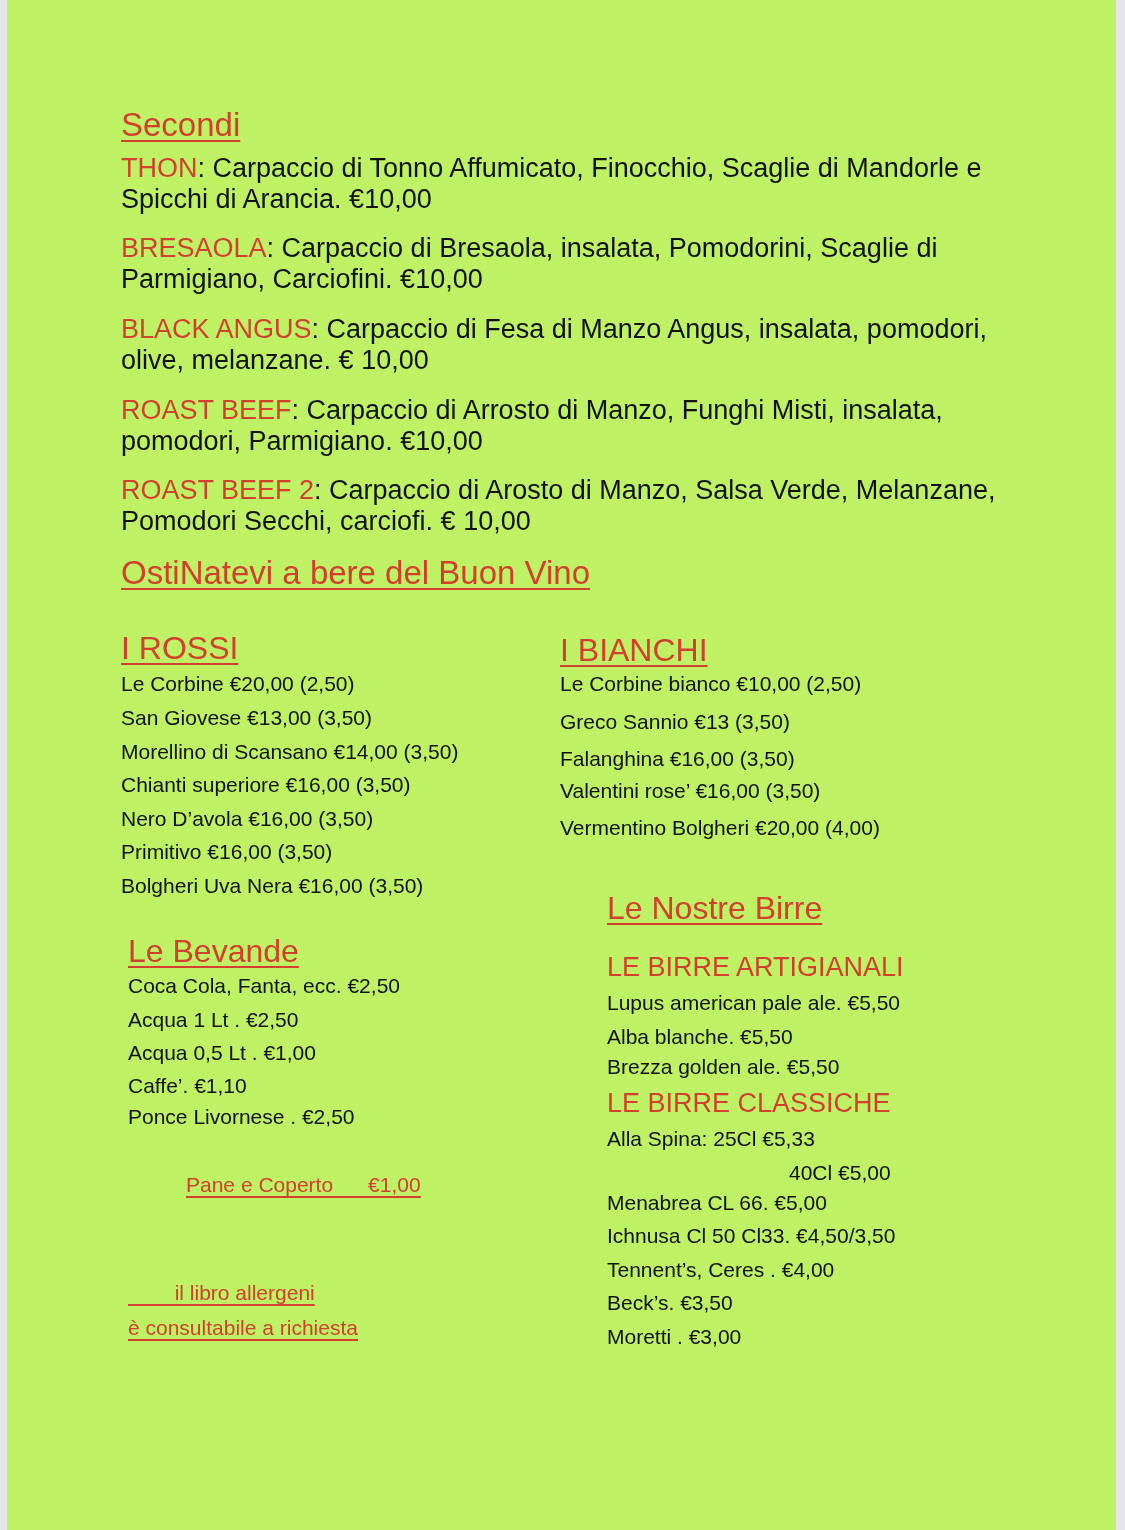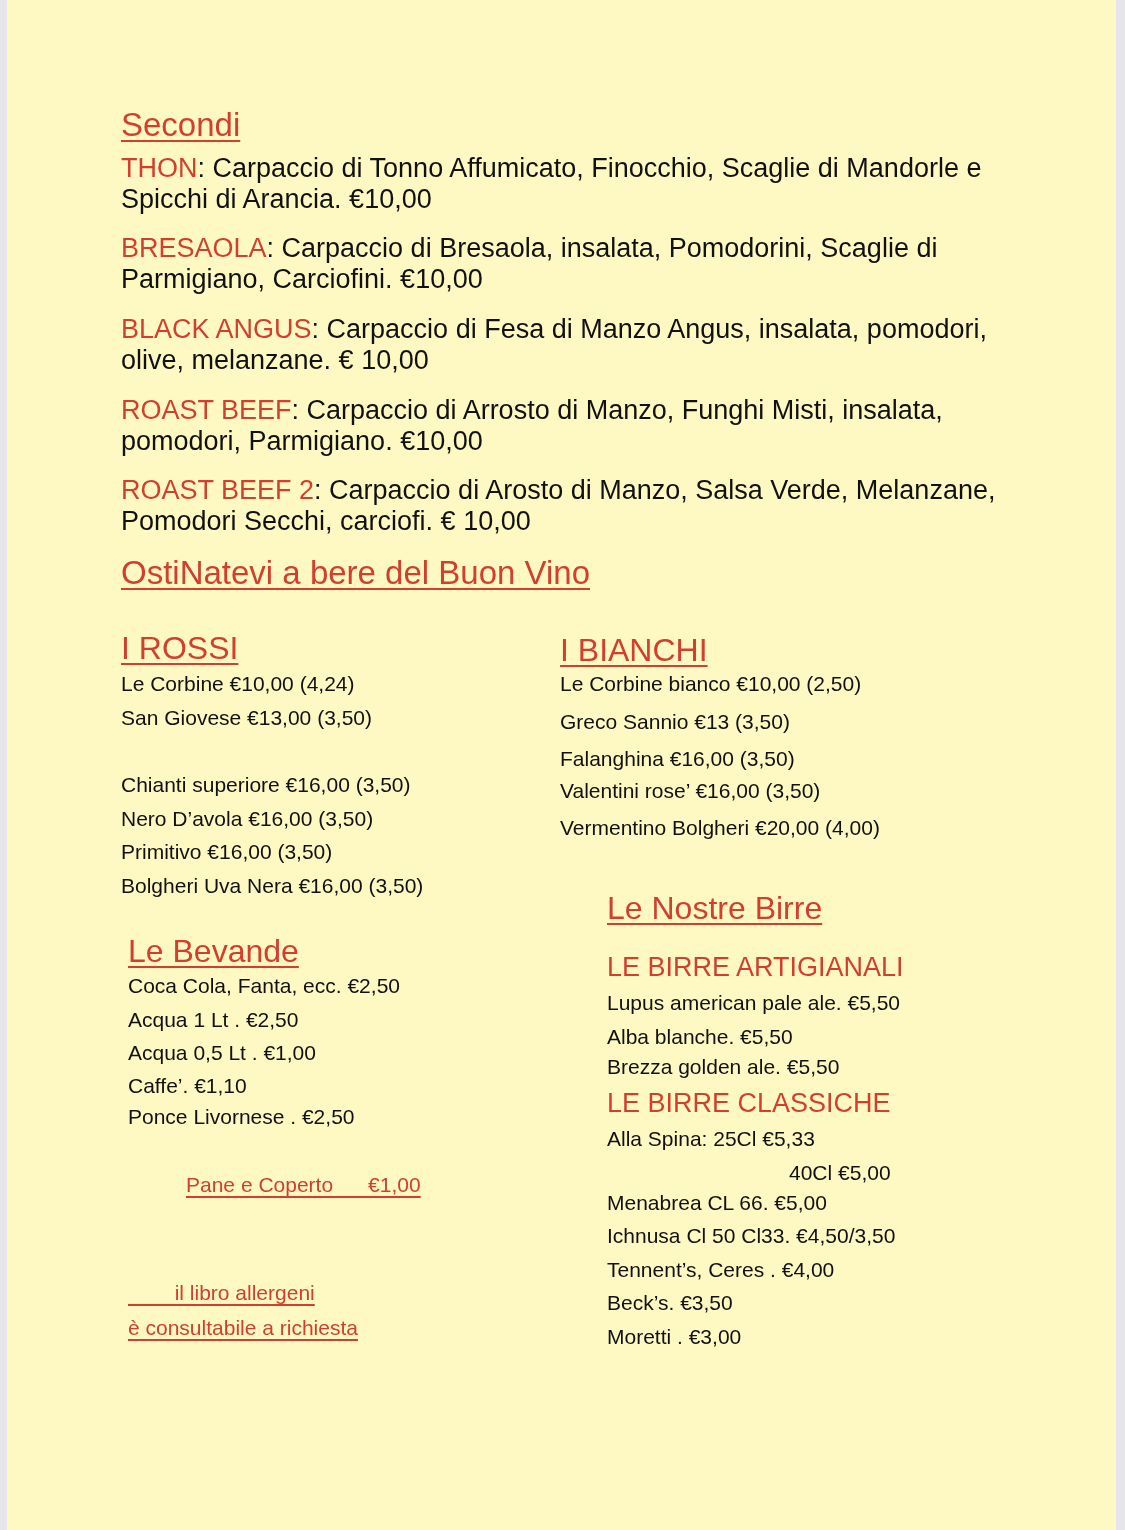--- a/index.html
+++ b/index.html
@@ -5,21 +5,21 @@
     html, body { margin: 0; padding: 0; }
     body {
       width: 1125px; height: 1530px;
       background: #e6e6ea;
       position: relative; overflow: hidden;
       font-family: "Liberation Sans", sans-serif;
       color: #111;
     }
     .sheet {
       position: absolute; left: 7px; top: 0; width: 1109px; height: 1530px;
-      background: #fef9c3;
+      background: #bef264;
     }
     .red { color: #d23f2f; }
     .u { text-decoration: underline; text-decoration-thickness: 1.5px; text-underline-offset: 4px; }
     .abs { position: absolute; white-space: nowrap; }
     .h-main { font-size: 33px; }
     .dish { font-size: 27px; line-height: 31px; position: absolute; left: 114px; width: 880px; white-space: normal; }
     .wine { font-size: 21px; line-height: 24px; }
     .h-sub { font-size: 32px; }
     .h-beer { font-size: 27px; }
   </style>
@@ -42,22 +42,23 @@
   <div class="dish" style="top:395px;">
     <span class="red">ROAST BEEF</span><span>: Carpaccio di Arrosto di Manzo, Funghi Misti, insalata, pomodori, Parmigiano. €10,00</span>
   </div>
   <div class="dish" style="top:475px;">
     <span class="red">ROAST BEEF 2</span><span>: Carpaccio di Arosto di Manzo, Salsa Verde, Melanzane, Pomodori Secchi, carciofi. € 10,00</span>
   </div>
 
   <div class="abs red u h-main" style="left:114px; top:554px;">OstiNatevi a bere del Buon Vino</div>
 
   <div class="abs red u h-sub" style="left:114px; top:630px;">I ROSSI</div>
-  <div class="abs wine" style="left:114px; top:672px;">Le Corbine €10,00 (4,24)</div>
+  <div class="abs wine" style="left:114px; top:672px;">Le Corbine €20,00 (2,50)</div>
   <div class="abs wine" style="left:114px; top:706px;">San Giovese  €13,00  (3,50)</div>
+  <div class="abs wine" style="left:114px; top:740px;">Morellino di Scansano  €14,00 (3,50)</div>
   <div class="abs wine" style="left:114px; top:773px;">Chianti superiore  €16,00  (3,50)</div>
   <div class="abs wine" style="left:114px; top:807px;">Nero D’avola  €16,00 (3,50)</div>
   <div class="abs wine" style="left:114px; top:840px;">Primitivo €16,00 (3,50)</div>
   <div class="abs wine" style="left:114px; top:874px;">Bolgheri Uva Nera  €16,00 (3,50)</div>
 
   <div class="abs red u h-sub" style="left:553px; top:632px;">I BIANCHI</div>
   <div class="abs wine" style="left:553px; top:672px;">Le Corbine bianco  €10,00  (2,50)</div>
   <div class="abs wine" style="left:553px; top:710px;">Greco Sannio  €13 (3,50)</div>
   <div class="abs wine" style="left:553px; top:747px;">Falanghina  €16,00  (3,50)</div>
   <div class="abs wine" style="left:553px; top:779px;">Valentini rose’  €16,00  (3,50)</div>

